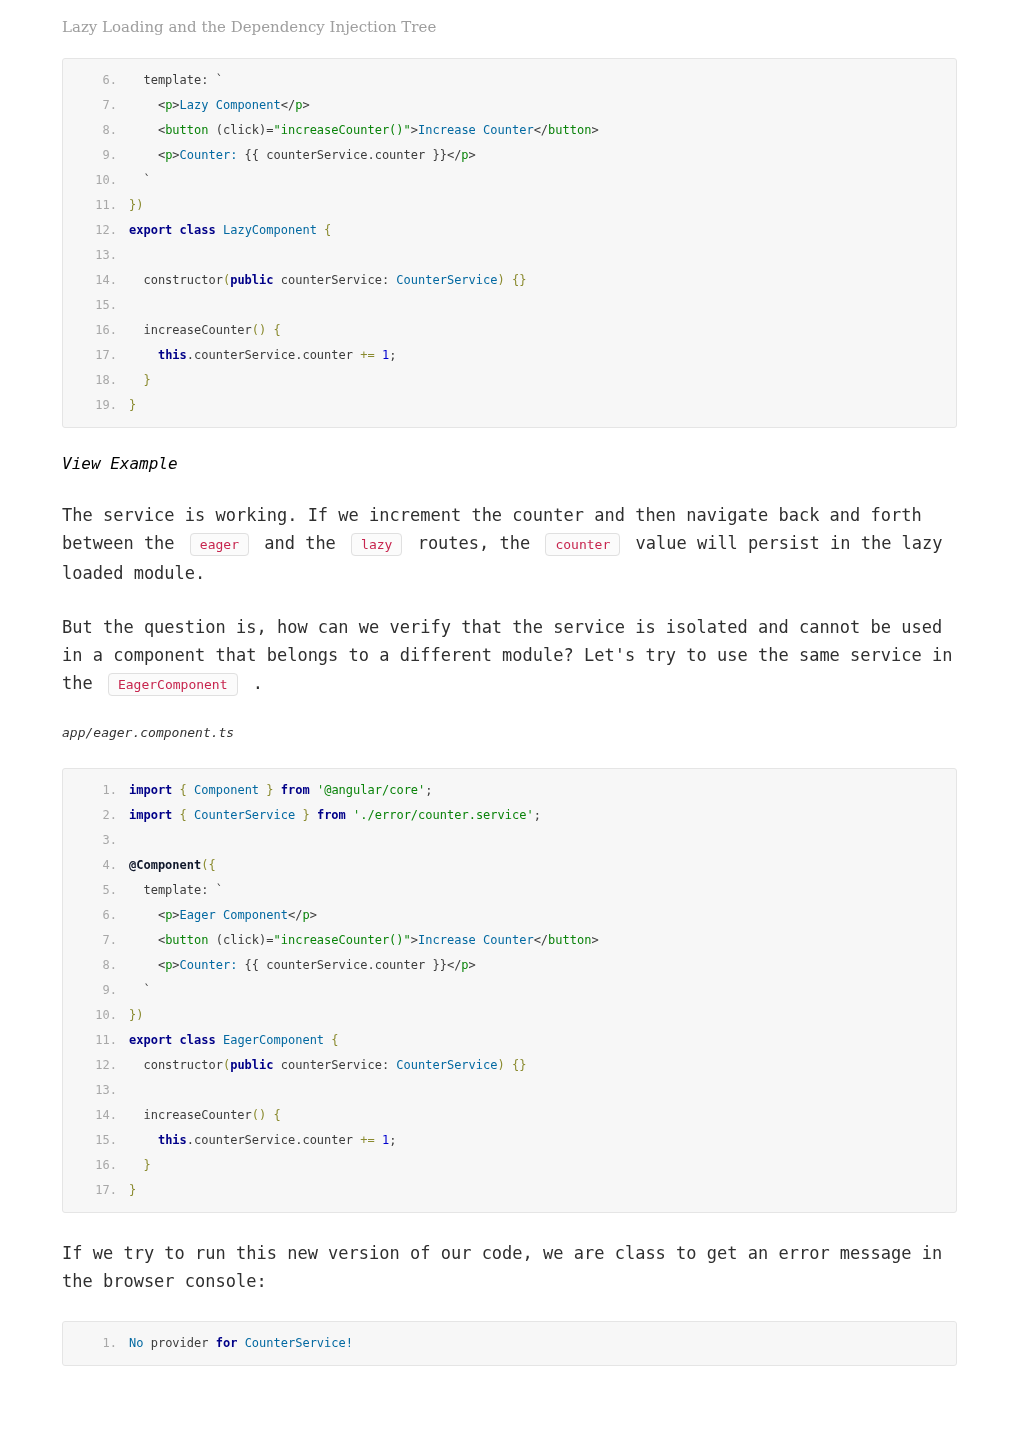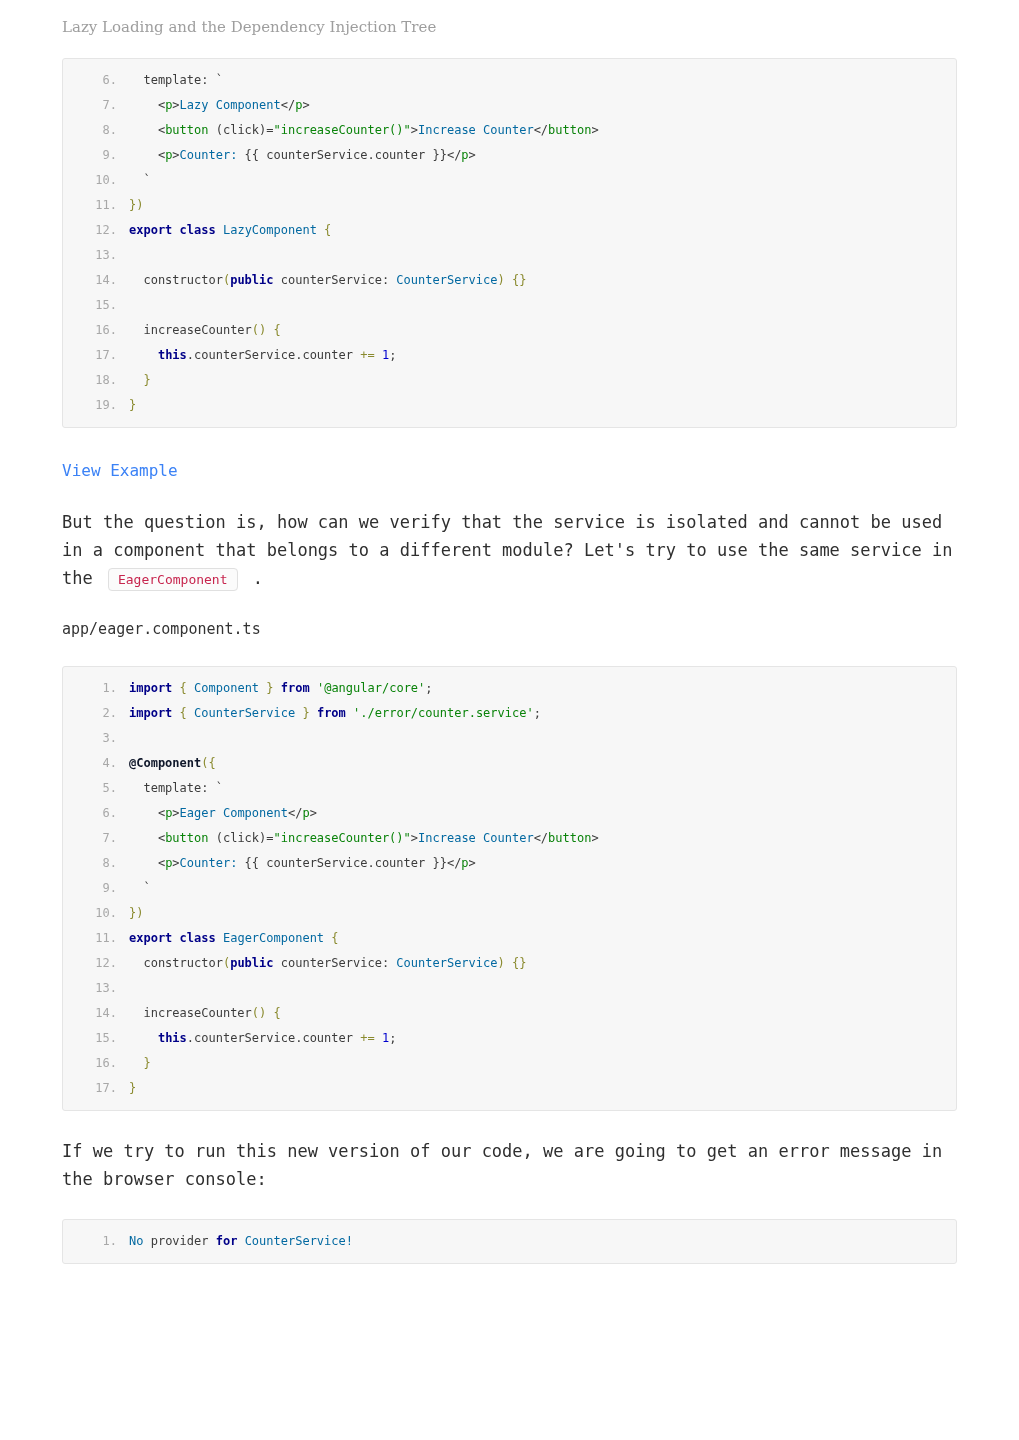--- a/index.html
+++ b/index.html
@@ -43,44 +43,46 @@
   }
   .ct{color:#3c3c3c;}
   .tok-k{color:#000088;font-weight:bold;}
   .tok-t{color:#0369a1;}
   .tok-s{color:#0a830a;}
   .tok-m{color:#0f172a;font-weight:bold;}
   .tok-n{color:#0000cd;}
   .tok-o{color:#8a8a2e;}
   .link{
     display:inline-block;
-    color:#3b82f6;
+    color:#000000;
     font-size:16px;
-    margin:7px 0 28px 0;
+    margin:0 0 28px 0;
     text-decoration:none;
     cursor:pointer;
+    font-style:italic;
   }
   p.body{
     font-size:17px;
     line-height:28px;
     color:#2f2f2f;
     margin:0 0 26px 0;
   }
   code.inline{
     font-size:13px;
     color:#c7254e;
     background:#fbfbfb;
     border:1px solid #e0e0e0;
     border-radius:4px;
     padding:3px 9px;
     margin:0 5px;
     white-space:nowrap;
   }
   .filename{
-    font-size:15px;
+    font-style:italic;
+    font-size:13px;
     color:#333333;
     margin:4px 0 28px 0;
   }
   .footer{
     position:absolute;
     left:62px;
     right:62px;
     bottom:24px;
     display:flex;
     justify-content:space-between;
@@ -115,20 +117,21 @@
       <div class="code-line"><span class="ln">14.</span><span class="ct">  constructor<span class="tok-o">(</span><span class="tok-k">public</span> counterService: <span class="tok-t">CounterService</span><span class="tok-o">) {}</span></span></div>
       <div class="code-line"><span class="ln">15.</span><span class="ct">&nbsp;</span></div>
       <div class="code-line"><span class="ln">16.</span><span class="ct">  increaseCounter<span class="tok-o">() {</span></span></div>
       <div class="code-line"><span class="ln">17.</span><span class="ct">    <span class="tok-k">this</span>.counterService.counter <span class="tok-o">+=</span> <span class="tok-n">1</span>;</span></div>
       <div class="code-line"><span class="ln">18.</span><span class="ct"><span class="tok-o">  }</span></span></div>
       <div class="code-line"><span class="ln">19.</span><span class="ct"><span class="tok-o">}</span></span></div>
     </div>
 
   <a class="link">View Example</a>
 
+  <p class="body">The service is working. If we increment the counter and then navigate back and forth between the <code class="inline">eager</code> and the <code class="inline">lazy</code> routes, the <code class="inline">counter</code> value will persist in the lazy loaded module.</p>
 
   <p class="body">But the question is, how can we verify that the service is isolated and cannot be used in a component that belongs to a different module? Let's try to use the same service in the <code class="inline">EagerComponent</code> .</p>
 
   <div class="filename">app/eager.component.ts</div>
 
   <div class="codeblock">
       <div class="code-line"><span class="ln">1.</span><span class="ct"><span class="tok-k">import</span> <span class="tok-o">{</span> <span class="tok-t">Component</span> <span class="tok-o">}</span> <span class="tok-k">from</span> <span class="tok-s">'@angular/core'</span>;</span></div>
       <div class="code-line"><span class="ln">2.</span><span class="ct"><span class="tok-k">import</span> <span class="tok-o">{</span> <span class="tok-t">CounterService</span> <span class="tok-o">}</span> <span class="tok-k">from</span> <span class="tok-s">'./error/counter.service'</span>;</span></div>
       <div class="code-line"><span class="ln">3.</span><span class="ct">&nbsp;</span></div>
       <div class="code-line"><span class="ln">4.</span><span class="ct"><span class="tok-m">@Component</span><span class="tok-o">({</span></span></div>
@@ -140,20 +143,20 @@
       <div class="code-line"><span class="ln">10.</span><span class="ct"><span class="tok-o">})</span></span></div>
       <div class="code-line"><span class="ln">11.</span><span class="ct"><span class="tok-k">export</span> <span class="tok-k">class</span> <span class="tok-t">EagerComponent</span> <span class="tok-o">{</span></span></div>
       <div class="code-line"><span class="ln">12.</span><span class="ct">  constructor<span class="tok-o">(</span><span class="tok-k">public</span> counterService: <span class="tok-t">CounterService</span><span class="tok-o">) {}</span></span></div>
       <div class="code-line"><span class="ln">13.</span><span class="ct">&nbsp;</span></div>
       <div class="code-line"><span class="ln">14.</span><span class="ct">  increaseCounter<span class="tok-o">() {</span></span></div>
       <div class="code-line"><span class="ln">15.</span><span class="ct">    <span class="tok-k">this</span>.counterService.counter <span class="tok-o">+=</span> <span class="tok-n">1</span>;</span></div>
       <div class="code-line"><span class="ln">16.</span><span class="ct"><span class="tok-o">  }</span></span></div>
       <div class="code-line"><span class="ln">17.</span><span class="ct"><span class="tok-o">}</span></span></div>
     </div>
 
-  <p class="body">If we try to run this new version of our code, we are going to get an error message in the browser console:</p>
+  <p class="body">If we try to run this new version of our code, we are class to get an error message in the browser console:</p>
 
   <div class="codeblock">
       <div class="code-line"><span class="ln">1.</span><span class="ct"><span class="tok-t">No</span> provider <span class="tok-k">for</span> <span class="tok-t">CounterService!</span></span></div>
     </div>
 
 
 </div>
 
 </body></html>

